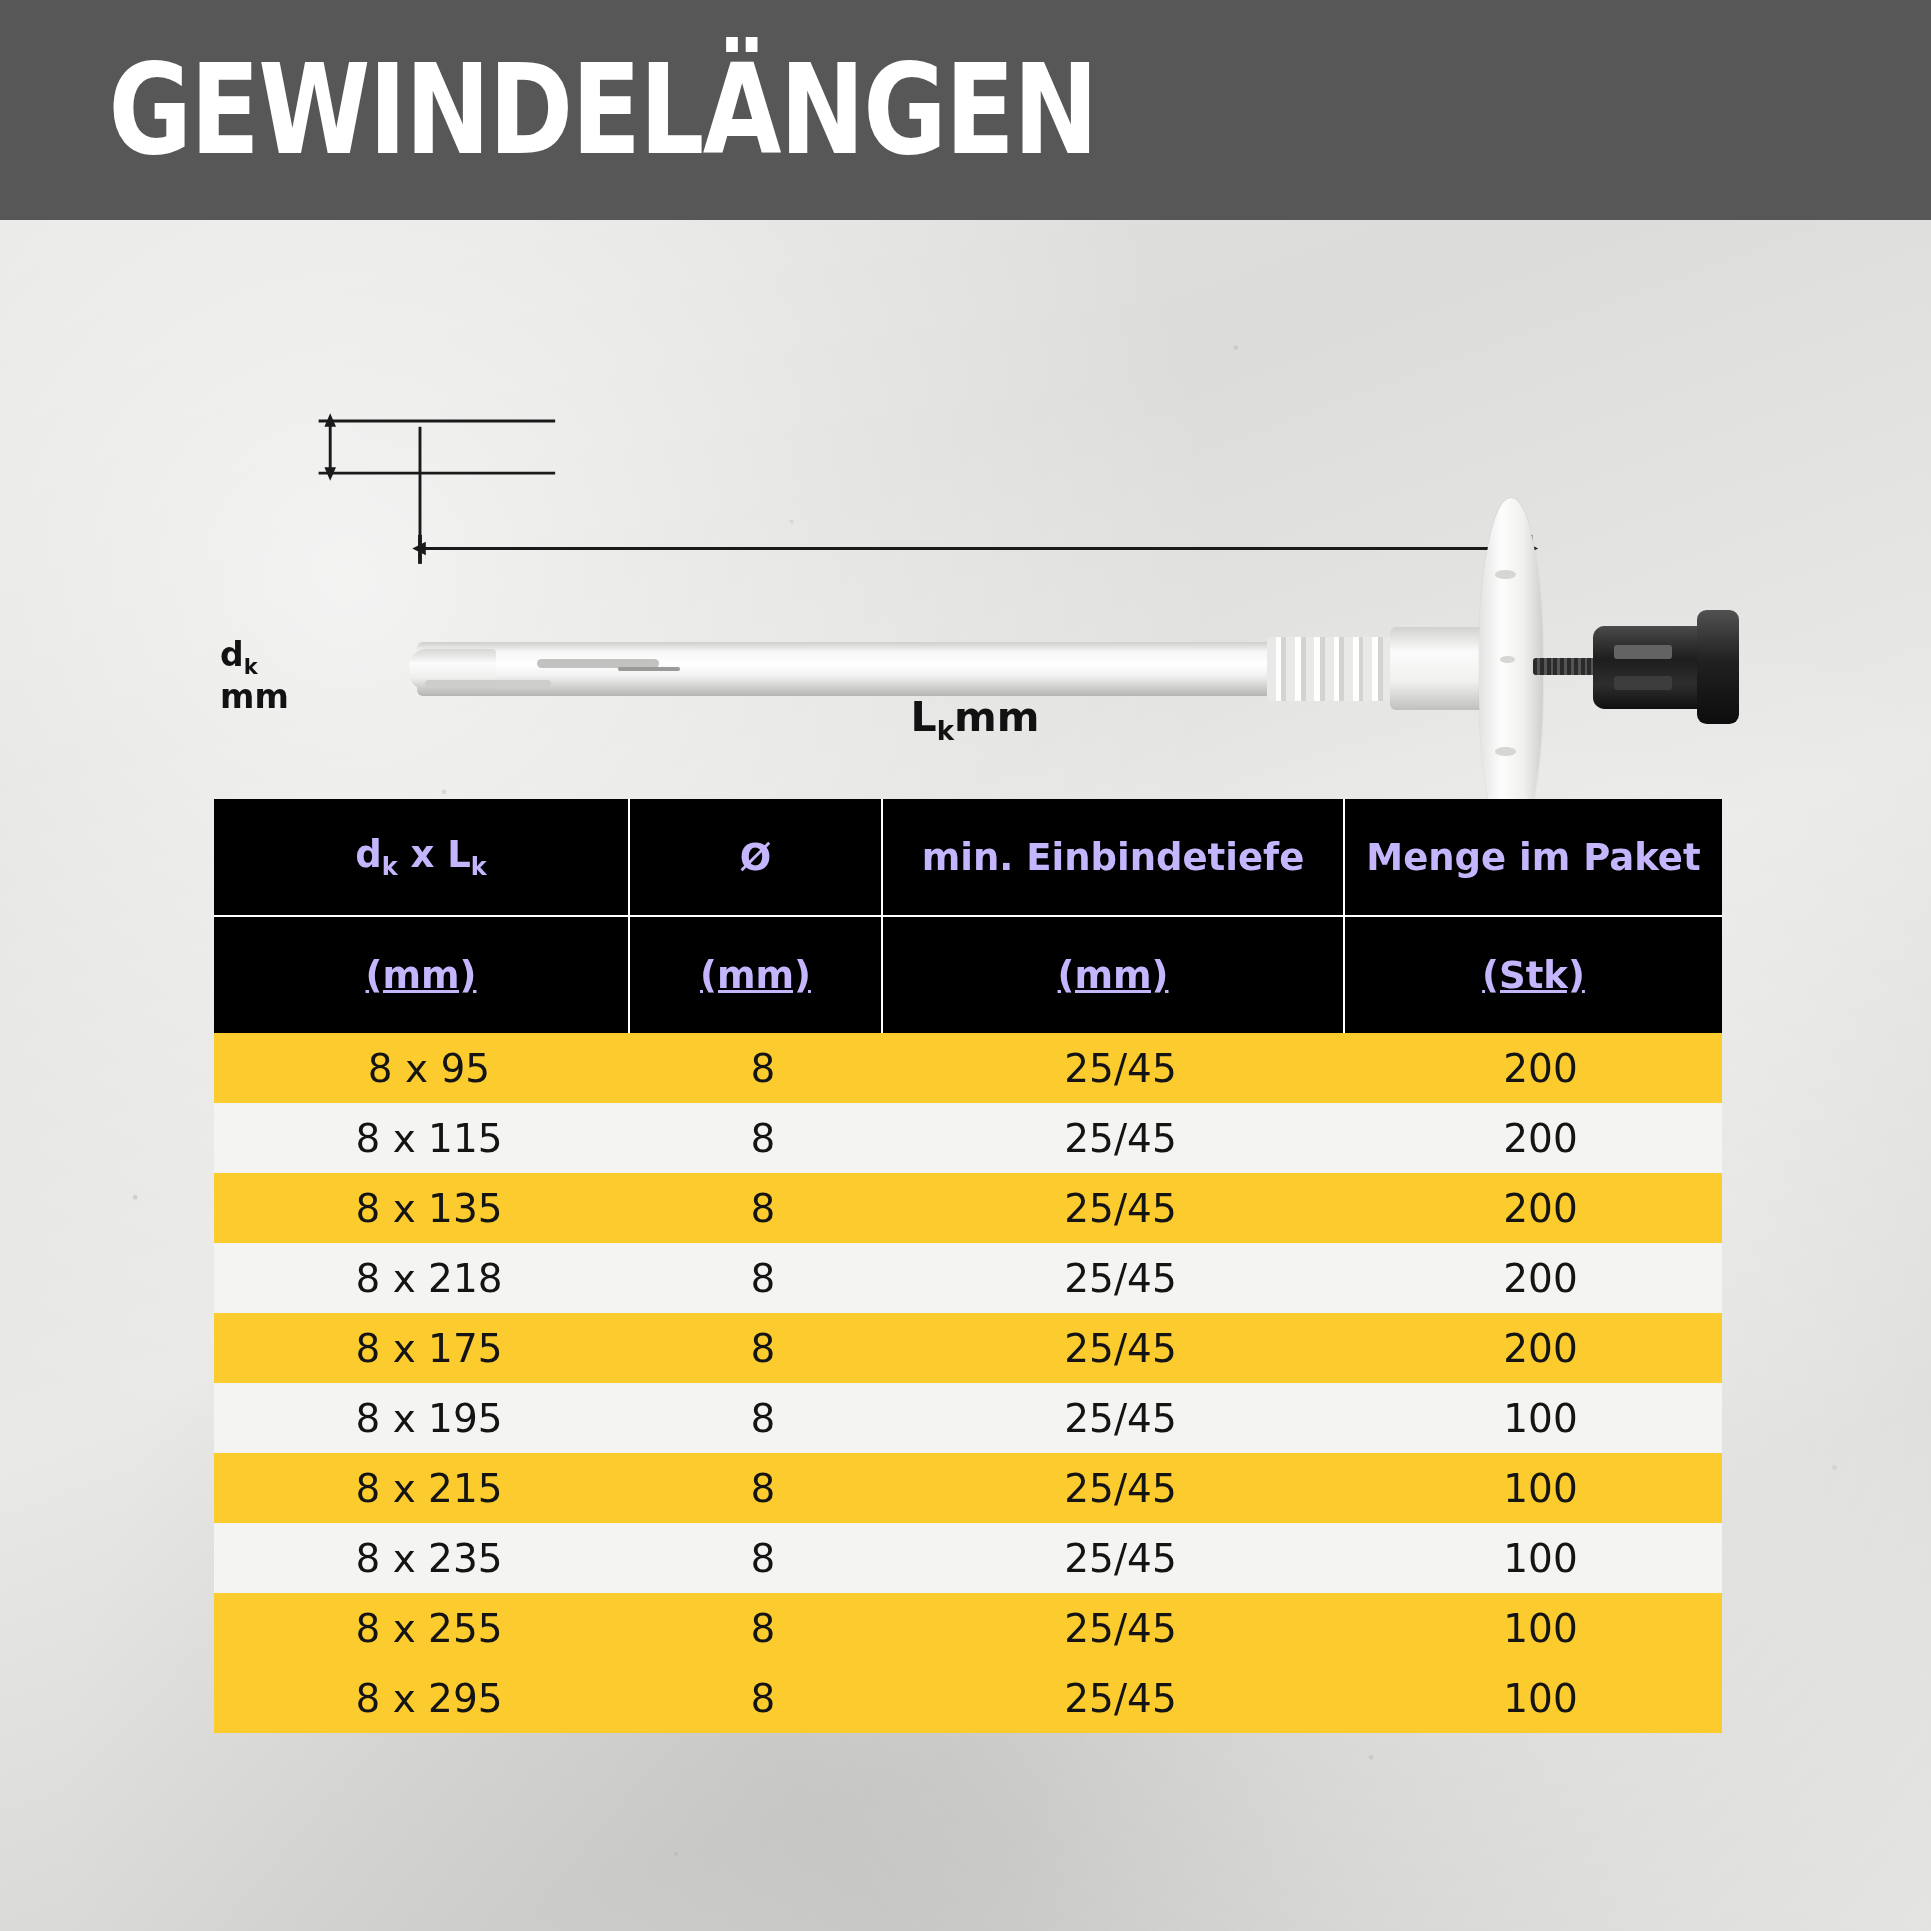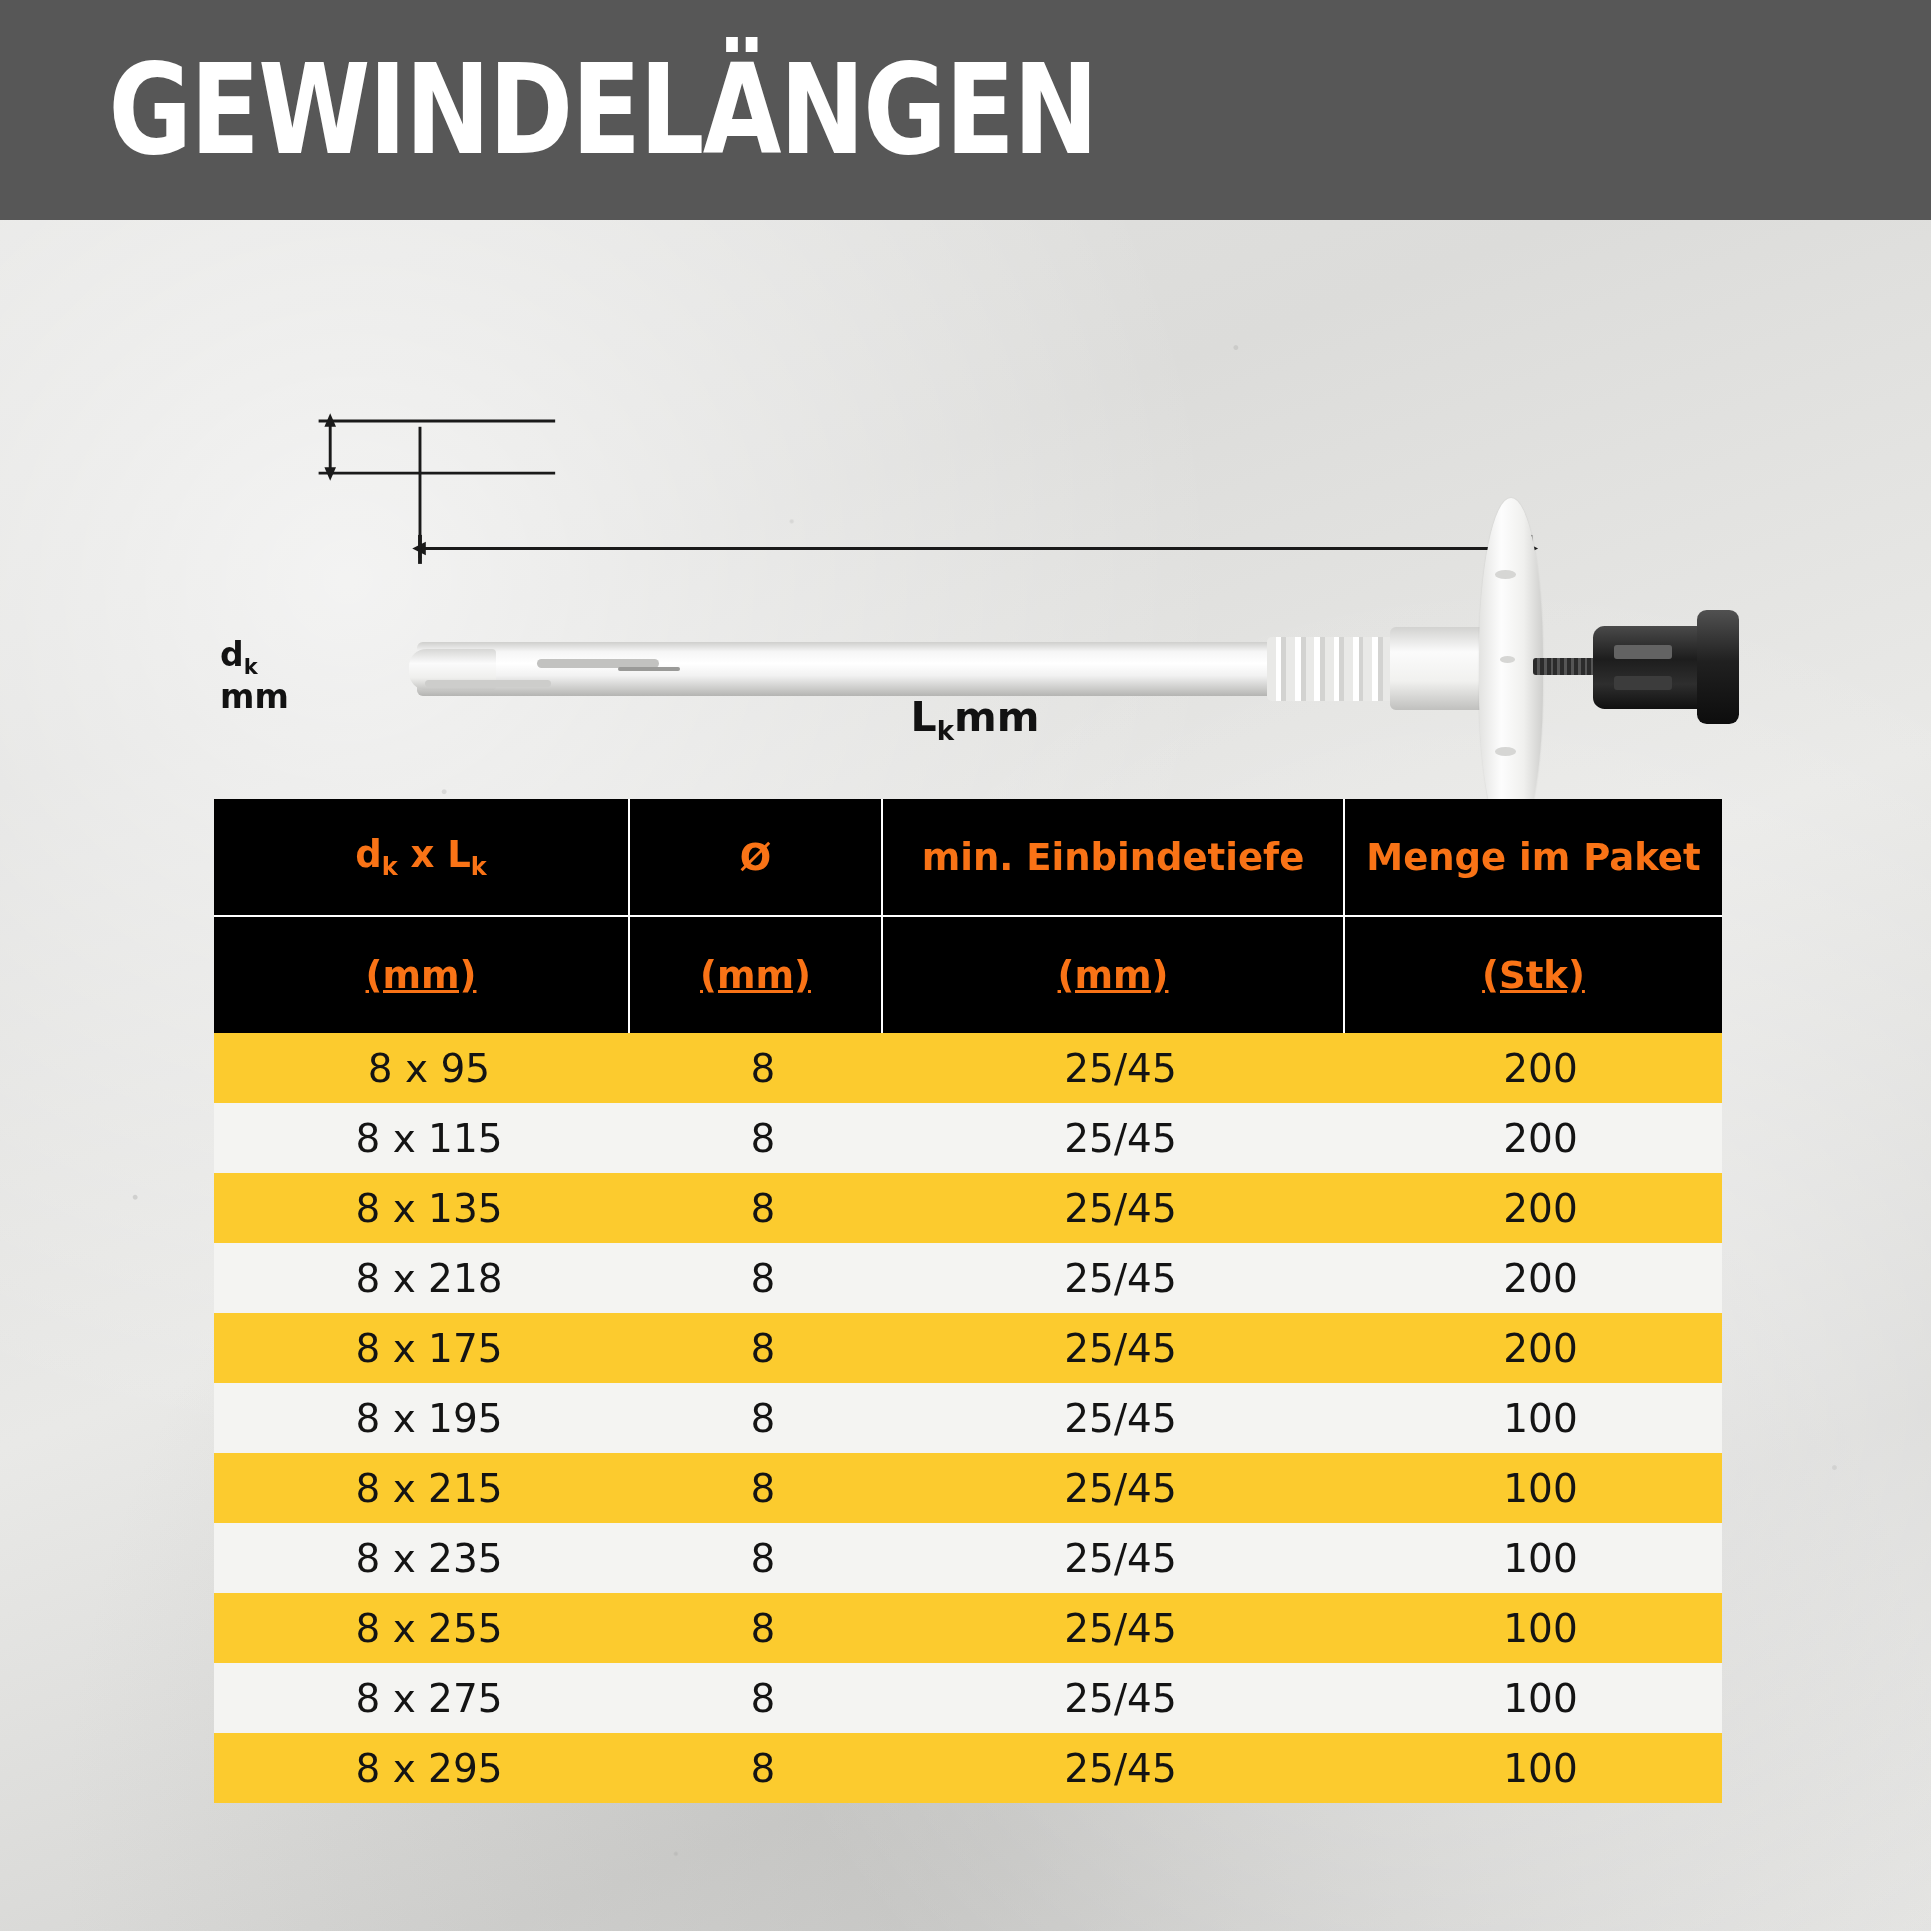--- a/index.html
+++ b/index.html
@@ -246,21 +246,21 @@
     z-index: 3;
     table-layout: fixed;
   }
   .spec-table th, .spec-table td {
     text-align: center;
     font-family: "DejaVu Sans", sans-serif;
     padding-left: 16px;
   }
   .spec-table thead th {
     background: #000000;
-    color: #f97316;
+    color: #c4b5fd;
     font-weight: bold;
     font-size: 37px;
     height: 116px;
     border-right: 2.9px solid #ffffff;
     padding: 0 7.7px;
   }
   .spec-table thead tr.unit-row th {
     border-top: 2.9px solid #ffffff;
     text-decoration: underline;
   }
@@ -407,26 +407,20 @@
           <td>8</td>
           <td>25/45</td>
           <td>100</td>
         </tr>
         <tr class="odd">
           <td>8 x 255</td>
           <td>8</td>
           <td>25/45</td>
           <td>100</td>
         </tr>
-        <tr class="even">
-          <td>8 x 275</td>
-          <td>8</td>
-          <td>25/45</td>
-          <td>100</td>
-        </tr>
         <tr class="odd">
           <td>8 x 295</td>
           <td>8</td>
           <td>25/45</td>
           <td>100</td>
         </tr>
       </tbody>
   </table>
 
 </div>

